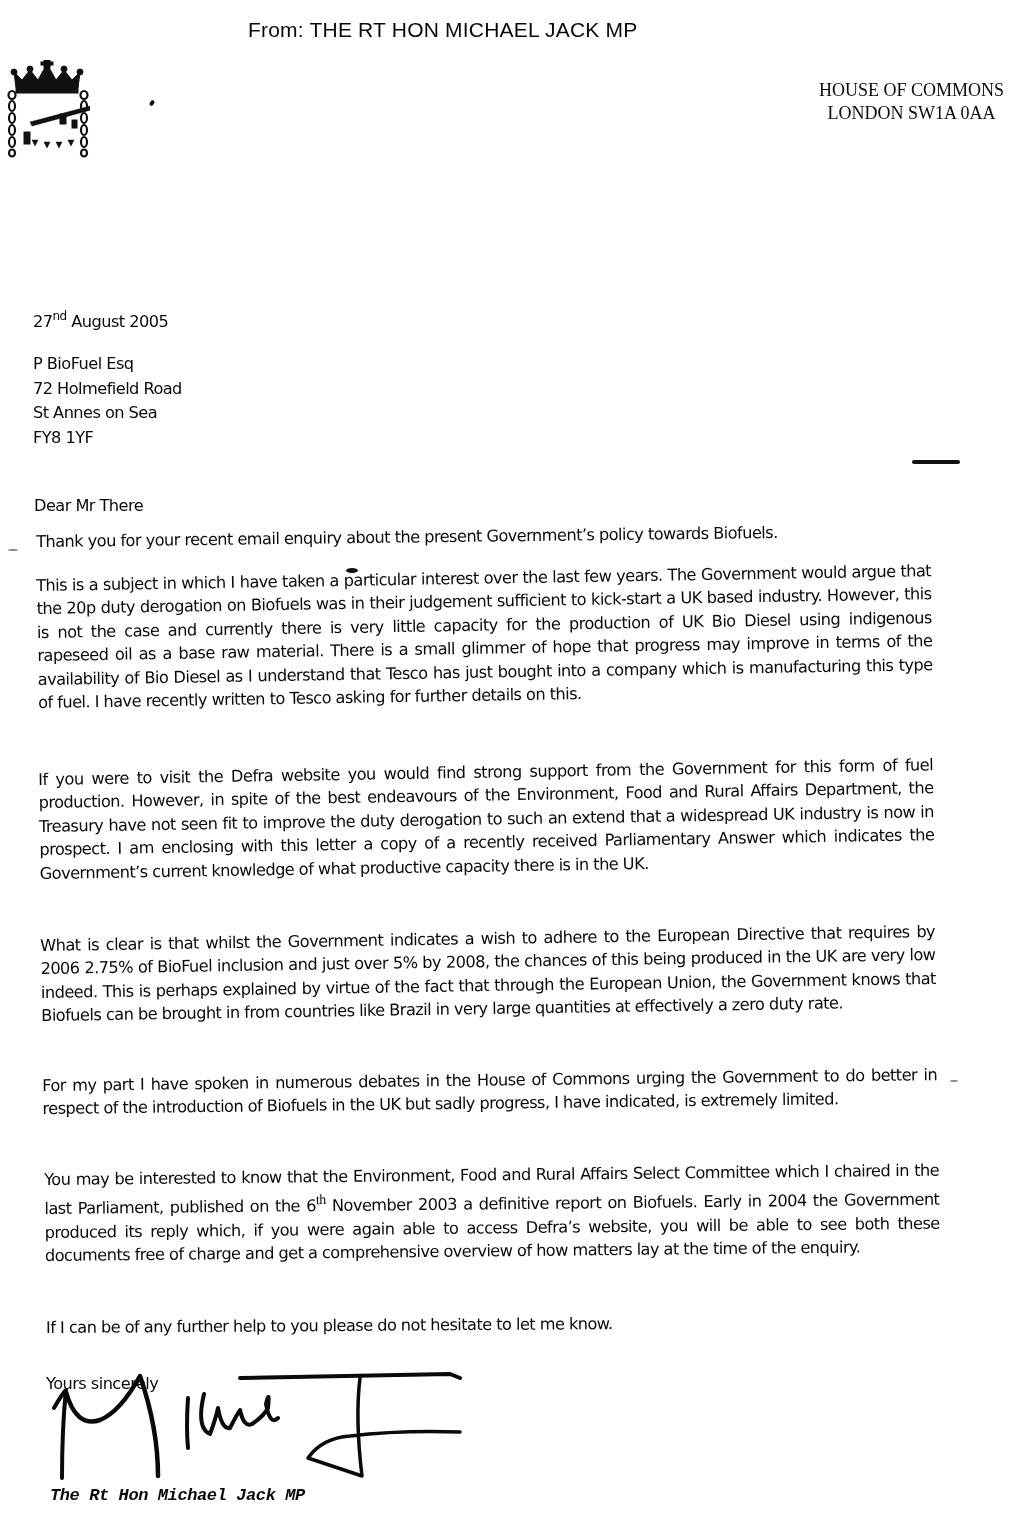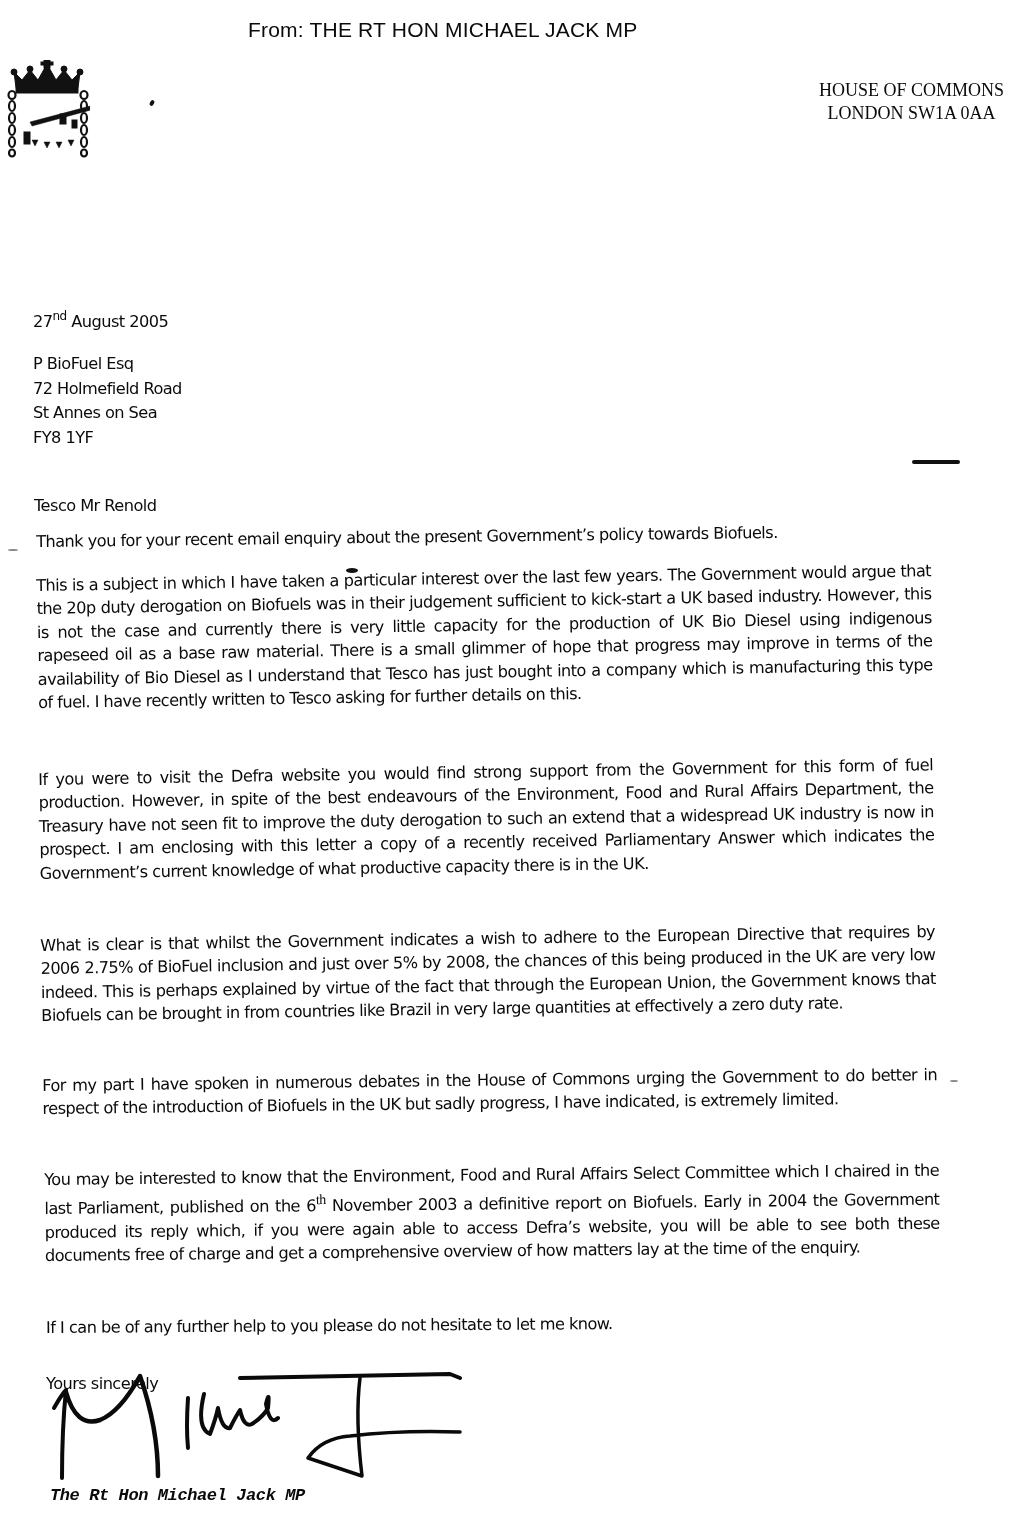--- a/index.html
+++ b/index.html
@@ -75,21 +75,21 @@
 
   <div class="date body-text"><span>27</span><sup>nd</sup><span> August 2005</span></div>
 
   <div class="recipient body-text">
     <div>P BioFuel Esq</div>
     <div>72 Holmefield Road</div>
     <div>St Annes on Sea</div>
     <div>FY8 1YF</div>
   </div>
 
-  <div class="salutation body-text">Tesco Mr Renold</div>
+  <div class="salutation body-text">Dear Mr There</div>
 
   <div class="para p1 body-text">Thank you for your recent email enquiry about the present Government’s policy towards Biofuels.</div>
   <div class="para p2 body-text">This is a subject in which I have taken a particular interest over the last few years.  The Government would argue that the 20p duty derogation on Biofuels was in their judgement sufficient to kick-start a UK based industry.  However, this is not the case and currently there is very little capacity for the production of UK Bio Diesel using indigenous rapeseed oil as a base raw material.  There is a small glimmer of hope that progress may improve in terms of the availability of Bio Diesel as I understand that Tesco has just bought into a company which is manufacturing this type of fuel.  I have recently written to Tesco asking for further details on this.</div>
   <div class="para p3 body-text">If you were to visit the Defra website you would find strong support from the Government for this form of fuel production.  However, in spite of the best endeavours of the Environment, Food and Rural Affairs Department, the Treasury have not seen fit to improve the duty derogation to such an extend that a widespread UK industry is now in prospect.  I am enclosing with this letter a copy of a recently received Parliamentary Answer which indicates the Government’s current knowledge of what productive capacity there is in the UK.</div>
   <div class="para p4 body-text">What is clear is that whilst the Government indicates a wish to adhere to the European Directive that requires by 2006 2.75% of BioFuel inclusion and just over 5% by 2008, the chances of this being produced in the UK are very low indeed.  This is perhaps explained by virtue of the fact that through the European Union, the Government knows that Biofuels can be brought in from countries like Brazil in very large quantities at effectively a zero duty rate.</div>
   <div class="para p5 body-text">For my part I have spoken in numerous debates in the House of Commons urging the Government to do better in respect of the introduction of Biofuels in the UK but sadly progress, I have indicated, is extremely limited.</div>
   <div class="para p6 body-text"><span>You may be interested to know that the Environment, Food and Rural Affairs Select Committee which I chaired in the last Parliament, published on the 6</span><sup>th</sup><span> November 2003 a definitive report on Biofuels. Early in 2004 the Government produced its reply which, if you were again able to access Defra’s website, you will be able to see both these documents free of charge and get a comprehensive overview of how matters lay at the time of the enquiry.</span></div>
   <div class="para p7 body-text">If I can be of any further help to you please do not hesitate to let me know.</div>
 
   <div class="closing body-text">Yours sincerely</div>

